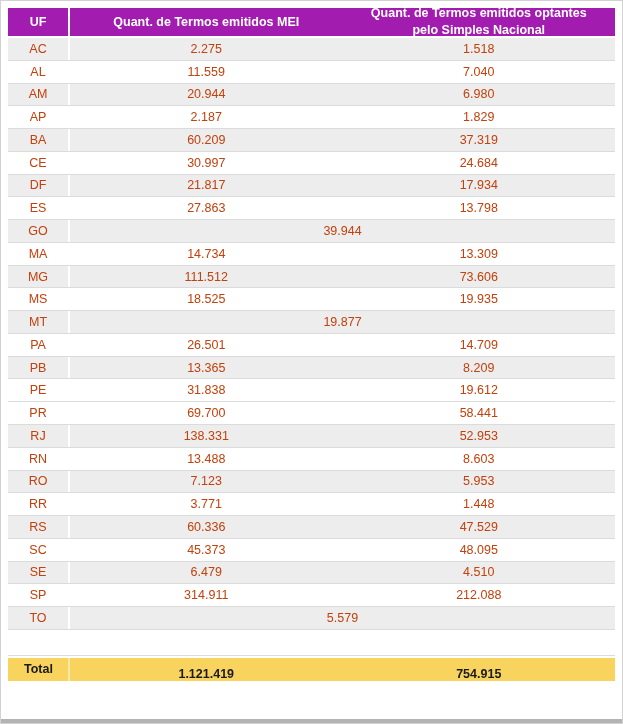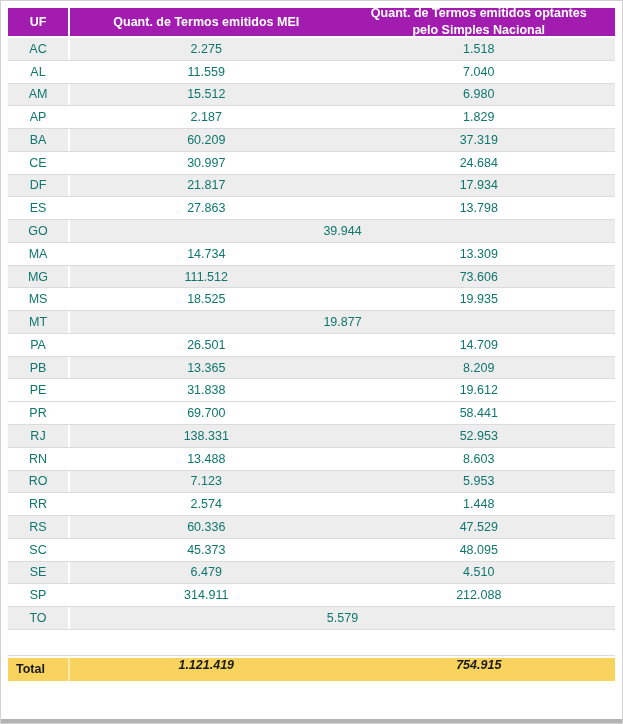--- a/index.html
+++ b/index.html
@@ -14,34 +14,34 @@
     font-weight:bold;font-size:12.5px;box-sizing:border-box;
     border-bottom:2px solid #fff;
   }
   .th{display:flex;align-items:center;justify-content:center;text-align:center;line-height:1.35;}
   .col1{width:62px;flex:none;box-sizing:border-box;border-right:2px solid #fff;}
   .col2,.col3{flex:1;}
   .th.col3 .wrap{white-space:pre-line;}
   .row{
     display:flex;height:22.78px;box-sizing:border-box;
     border-bottom:1px solid #DBDBDB;background:#fff;
-    font-size:12.5px;color:#0f766e;
+    font-size:12.5px;color:#c2410c;
   }
   .row.alt{background:#EDEDED;}
   .cell{display:flex;align-items:center;justify-content:center;}
   .spacer{height:25px;background:#fff;border-bottom:1px solid #DBDBDB;}
   .total{
     display:flex;height:23px;margin-top:2px;background:#F8D35E;
     font-weight:bold;font-size:12.5px;color:#1a1a1a;box-sizing:border-box;
   }
   .total .col1{
     display:flex;align-items:center;justify-content:flex-start;
-    padding-left:8px;border-right:2px solid #FBE8A6;
-  }
-  .total .cell{display:flex;align-items:flex-start;justify-content:center;font-style:italic;}
+    padding-left:16px;border-right:2px solid #FBE8A6;
+  }
+  .total .cell{display:flex;align-items:flex-end;justify-content:center;}
   .bottom-bar{position:absolute;left:0;right:0;bottom:0;height:4px;background:#B3B3B3;}
 </style>
 </head>
 <body>
 
 <div class="frame">
   <div class="table">
 
     <div class="thead">
       <div class="th col1">
@@ -62,21 +62,21 @@
           <div class="cell col2">2.275</div>
           <div class="cell col3">1.518</div>
         </div>
         <div class="row">
           <div class="cell col1">AL</div>
           <div class="cell col2">11.559</div>
           <div class="cell col3">7.040</div>
         </div>
         <div class="row alt">
           <div class="cell col1">AM</div>
-          <div class="cell col2">15.512</div>
+          <div class="cell col2">20.944</div>
           <div class="cell col3">6.980</div>
         </div>
         <div class="row">
           <div class="cell col1">AP</div>
           <div class="cell col2">2.187</div>
           <div class="cell col3">1.829</div>
         </div>
         <div class="row alt">
           <div class="cell col1">BA</div>
           <div class="cell col2">60.209</div>
@@ -150,21 +150,21 @@
           <div class="cell col2">13.488</div>
           <div class="cell col3">8.603</div>
         </div>
         <div class="row alt">
           <div class="cell col1">RO</div>
           <div class="cell col2">7.123</div>
           <div class="cell col3">5.953</div>
         </div>
         <div class="row">
           <div class="cell col1">RR</div>
-          <div class="cell col2">2.574</div>
+          <div class="cell col2">3.771</div>
           <div class="cell col3">1.448</div>
         </div>
         <div class="row alt">
           <div class="cell col1">RS</div>
           <div class="cell col2">60.336</div>
           <div class="cell col3">47.529</div>
         </div>
         <div class="row">
           <div class="cell col1">SC</div>
           <div class="cell col2">45.373</div>

